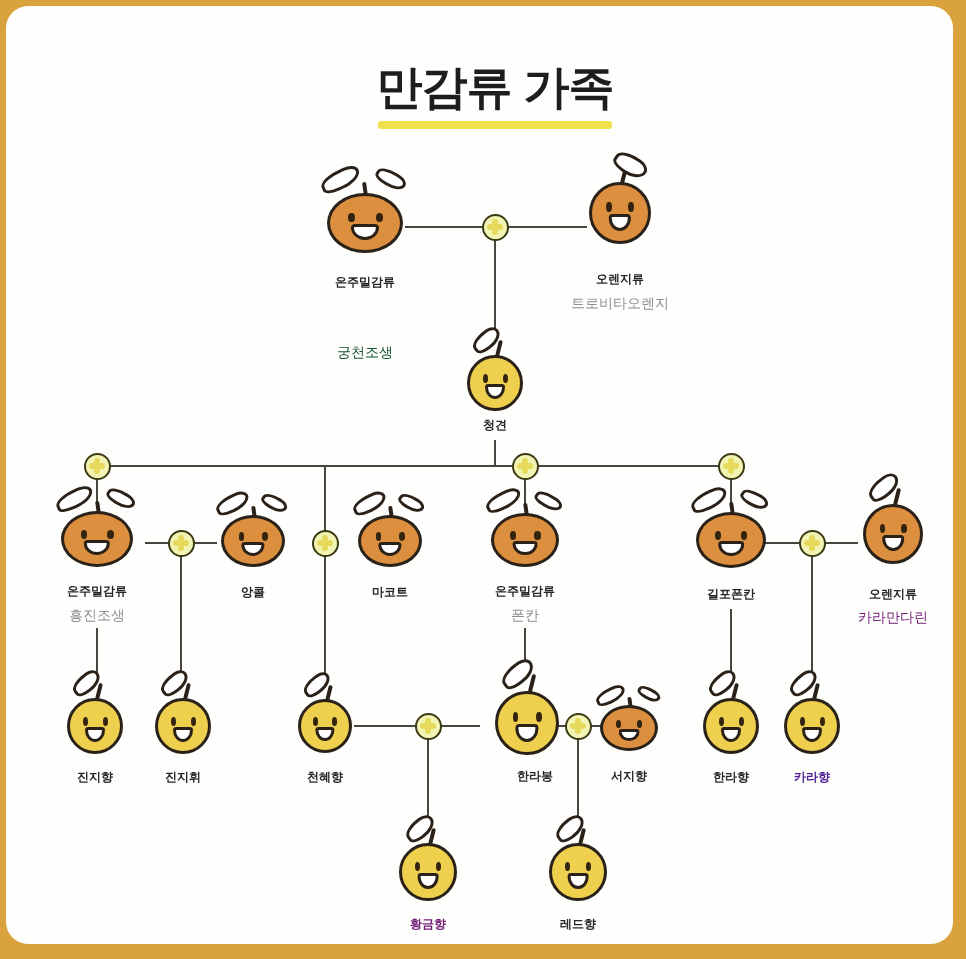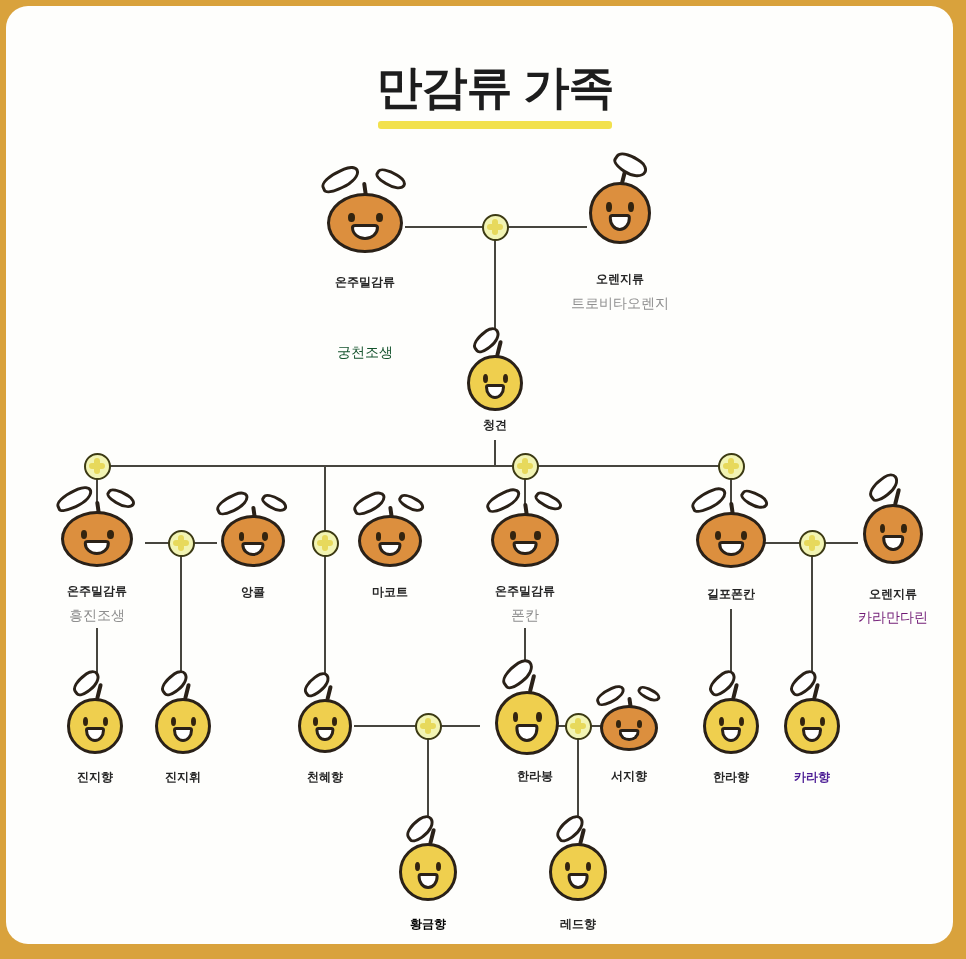--- a/index.html
+++ b/index.html
@@ -257,21 +257,21 @@
       <div class="nlabel" style="left: 812px; top: 761px; color: #4c1d95;">카라향</div>
       <div class="fruit yellow" style="left: 399px; top: 827px; width: 58px; height: 58px;">
         <div class="stem"></div>
         <div class="leaf"></div>
         <div class="body" style="background: rgb(239, 207, 78);">
           <div class="eye l"></div>
           <div class="eye r"></div>
           <div class="mouth"></div>
         </div>
       </div>
-      <div class="nlabel" style="left: 428px; top: 908px; color: #000000;">황금향</div>
+      <div class="nlabel" style="left: 428px; top: 908px; color: #701a75;">황금향</div>
       <div class="fruit yellow" style="left: 549px; top: 827px; width: 58px; height: 58px;">
         <div class="stem"></div>
         <div class="leaf"></div>
         <div class="body" style="background: rgb(239, 207, 78);">
           <div class="eye l"></div>
           <div class="eye r"></div>
           <div class="mouth"></div>
         </div>
       </div>
       <div class="nlabel" style="left: 578px; top: 908px; color: rgb(38, 38, 38);">레드향</div>

